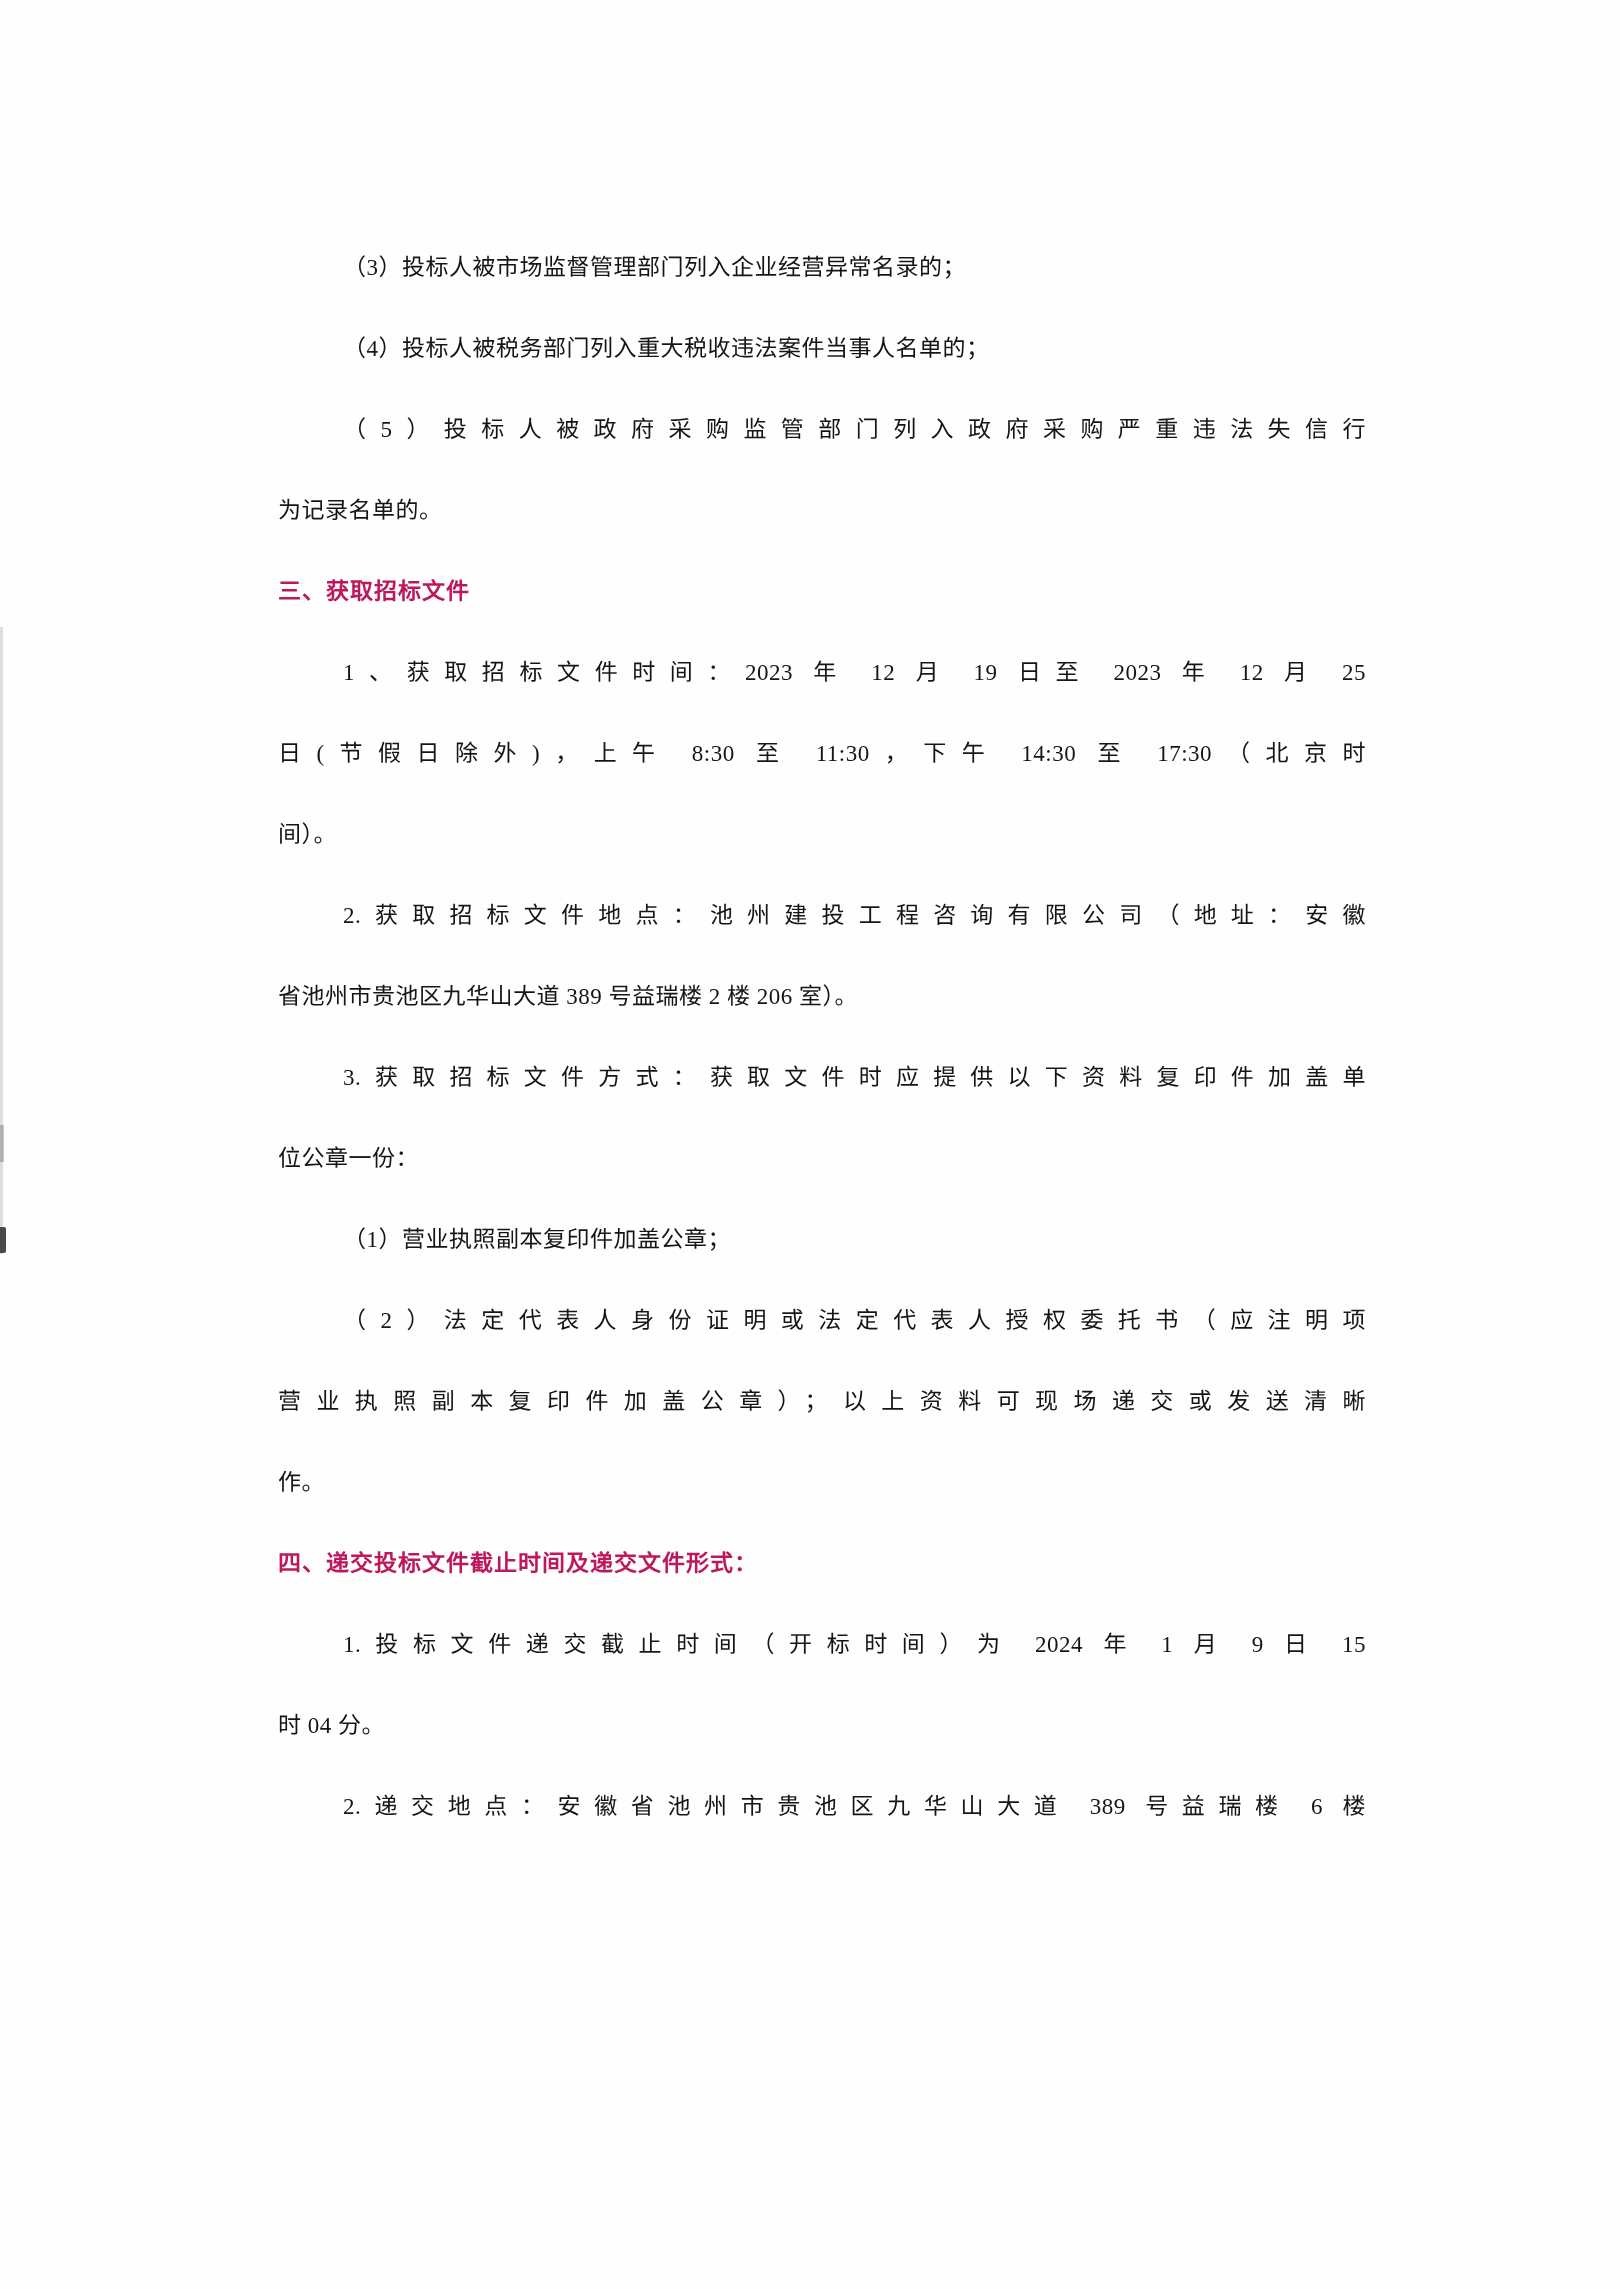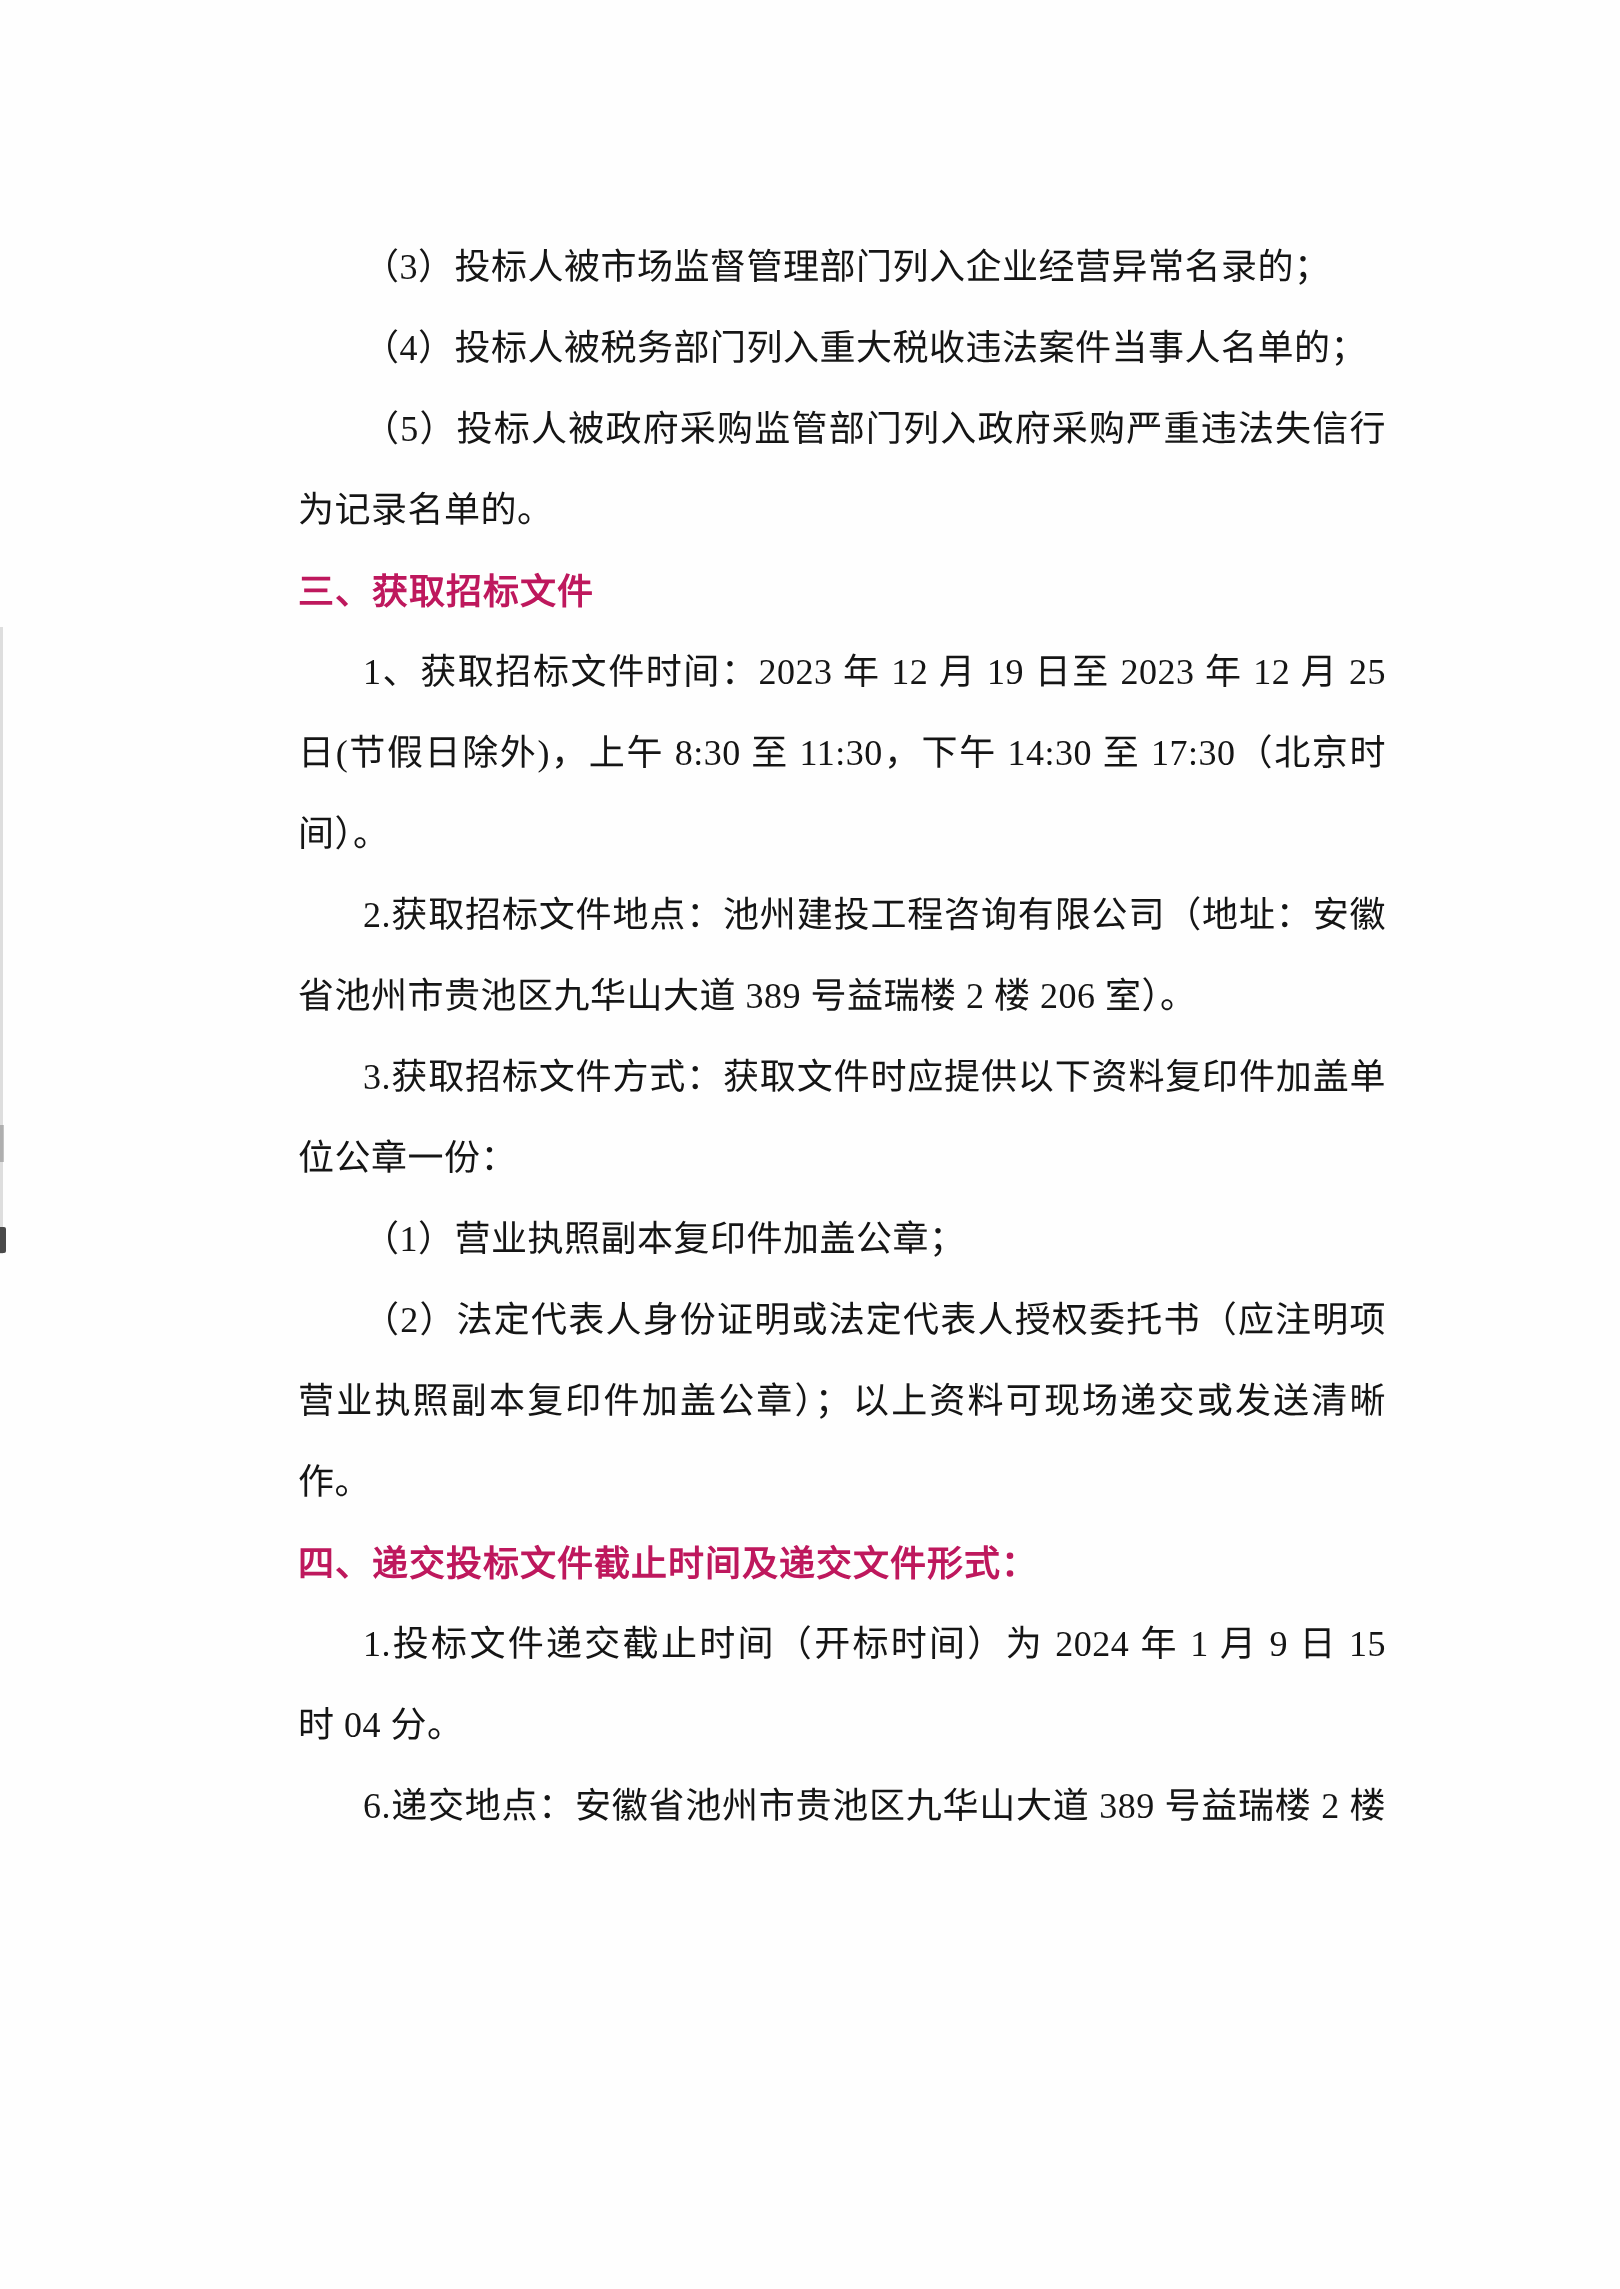--- a/index.html
+++ b/index.html
@@ -11,25 +11,25 @@
     position: relative;
     width: 1620px;
     height: 2290px;
     margin: 0 auto;
     background: #fefefe;
     overflow: hidden;
     color: #151515;
   }
   .text-block {
     position: absolute;
-    left: 298px;
+    left: 278px;
     top: 227px;
     width: 1088px;
     font-family: "Liberation Serif", "DejaVu Serif", serif;
-    font-size: 36px;
+    font-size: 23px;
     line-height: 81px;
     letter-spacing: 0.5px;
   }
   .line {
     white-space: nowrap;
     text-align: left;
   }
   .line.fill {
     white-space: normal;
     text-align: justify;
@@ -92,16 +92,16 @@
       <div class="line">省池州市贵池区九华山大道 389 号益瑞楼 2 楼 206 室）。</div>
       <div class="line indent fill">3.获取招标文件方式：获取文件时应提供以下资料复印件加盖单</div>
       <div class="line">位公章一份：</div>
       <div class="line indent">（1）营业执照副本复印件加盖公章；</div>
       <div class="line indent fill">（2）法定代表人身份证明或法定代表人授权委托书（应注明项</div>
       <div class="line fill">营业执照副本复印件加盖公章）；以上资料可现场递交或发送清晰</div>
       <div class="line">作。</div>
       <div class="line heading">四、递交投标文件截止时间及递交文件形式：</div>
       <div class="line indent fill">1.投标文件递交截止时间（开标时间）为 2024 年 1 月 9 日 15</div>
       <div class="line">时 04 分。</div>
-      <div class="line indent fill">6.递交地点：安徽省池州市贵池区九华山大道 389 号益瑞楼 2 楼</div>
+      <div class="line indent fill">2.递交地点：安徽省池州市贵池区九华山大道 389 号益瑞楼 6 楼</div>
     </div>
 </div>
 
 
 </body></html>

